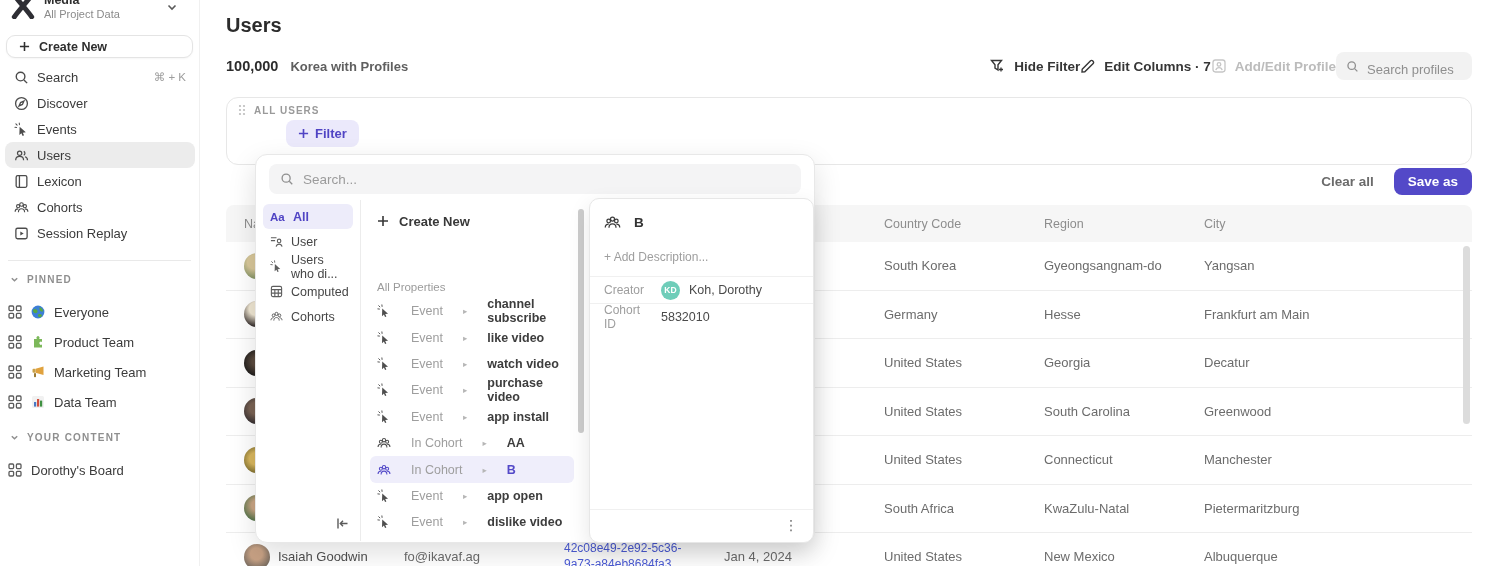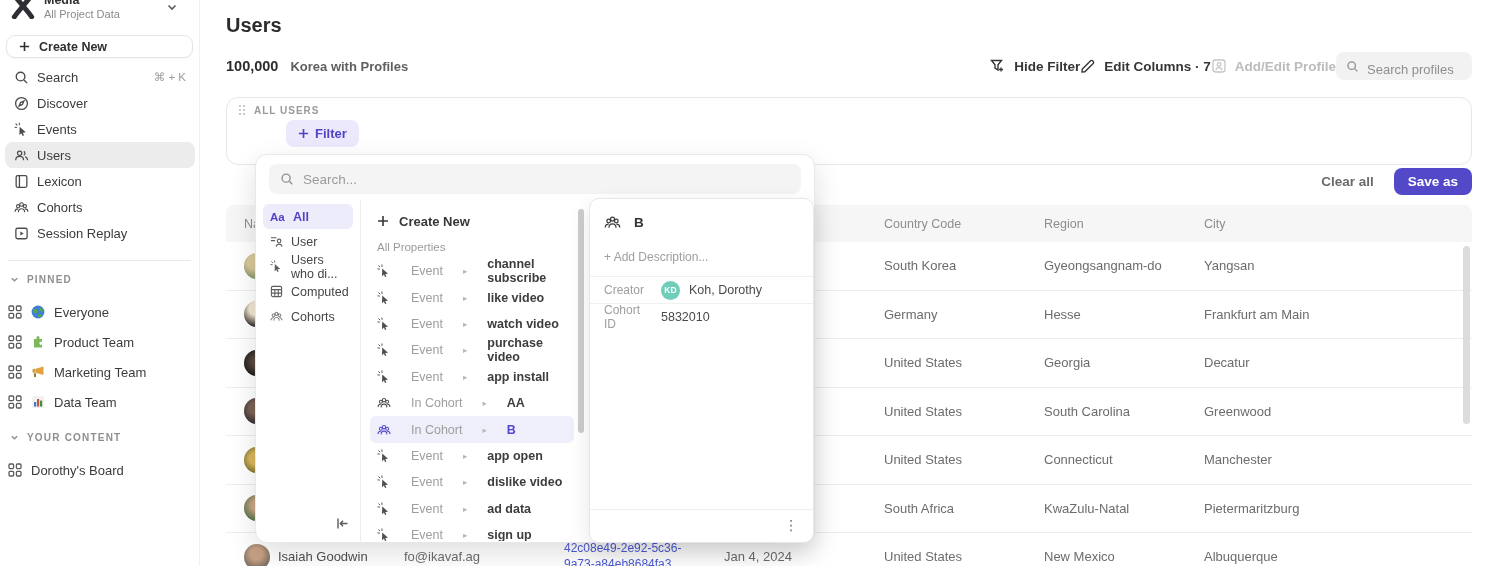--- a/index.html
+++ b/index.html
@@ -88,21 +88,21 @@
   .dd-tabs { position:absolute; left:0; top:45px; bottom:1px; width:105px; border-right:1px solid #ececec; padding:4px 7px; }
   .dd-tab { display:flex; align-items:center; gap:8px; height:25px; padding:0 7px; border-radius:6px; font-size:12.5px; font-weight:500; color:#464646; cursor:pointer; }
   .dd-tab .ic { width:13px; height:13px; color:#5e5e5e; flex:0 0 13px; }
   .dd-tab.sel { background:#edecfa; color:#5044c4; font-weight:700; }
   .aa { font-size:11.5px; font-weight:700; width:15px; }
   .collapse-ic { position:absolute; right:10px; bottom:10px; width:15px; height:15px; color:#5a5a5a; cursor:pointer; }
 
   .dd-list { position:absolute; left:105px; top:45px; right:0; bottom:1px; padding:7px 8px 4px 9px; overflow:hidden; }
   .dd-create { display:flex; align-items:center; gap:10px; height:28px; padding:0 7px; font-size:13px; font-weight:700; color:#383838; cursor:pointer; }
   .dd-create .plus { width:12px; height:12px; color:#383838; }
-  .dd-sect { height:23px; display:flex; align-items:center; padding:0 7px; font-size:11.5px; color:#9b9b9b; }
+  .dd-sect { height:23px; display:flex; align-items:center; padding:0 7px; font-size:11.5px; color:#9b9b9b;margin-top:40px; }
   .dd-item { display:flex; align-items:center; gap:20px; height:26.4px; padding:0 7px; width:204px; border-radius:6px; cursor:pointer; }
   .dd-item .ic { width:14px; height:14px; color:#4f4f4f; flex:0 0 14px; }
   .dd-item .pre { font-size:12.5px; color:#9e9e9e; }
   .dd-item .arr { font-size:8.5px; color:#b6b6b6; }
   .dd-item .nm { font-size:12.5px; font-weight:700; color:#3d3d3d; }
   .dd-item.hl { background:#efeefb; }
   .dd-item.hl .ic, .dd-item.hl .nm { color:#5349c8; }
   .dd-scroll { position:absolute; left:322px; top:54px; width:6px; height:224px; background:#cccccc; border-radius:3px; }
 
   

